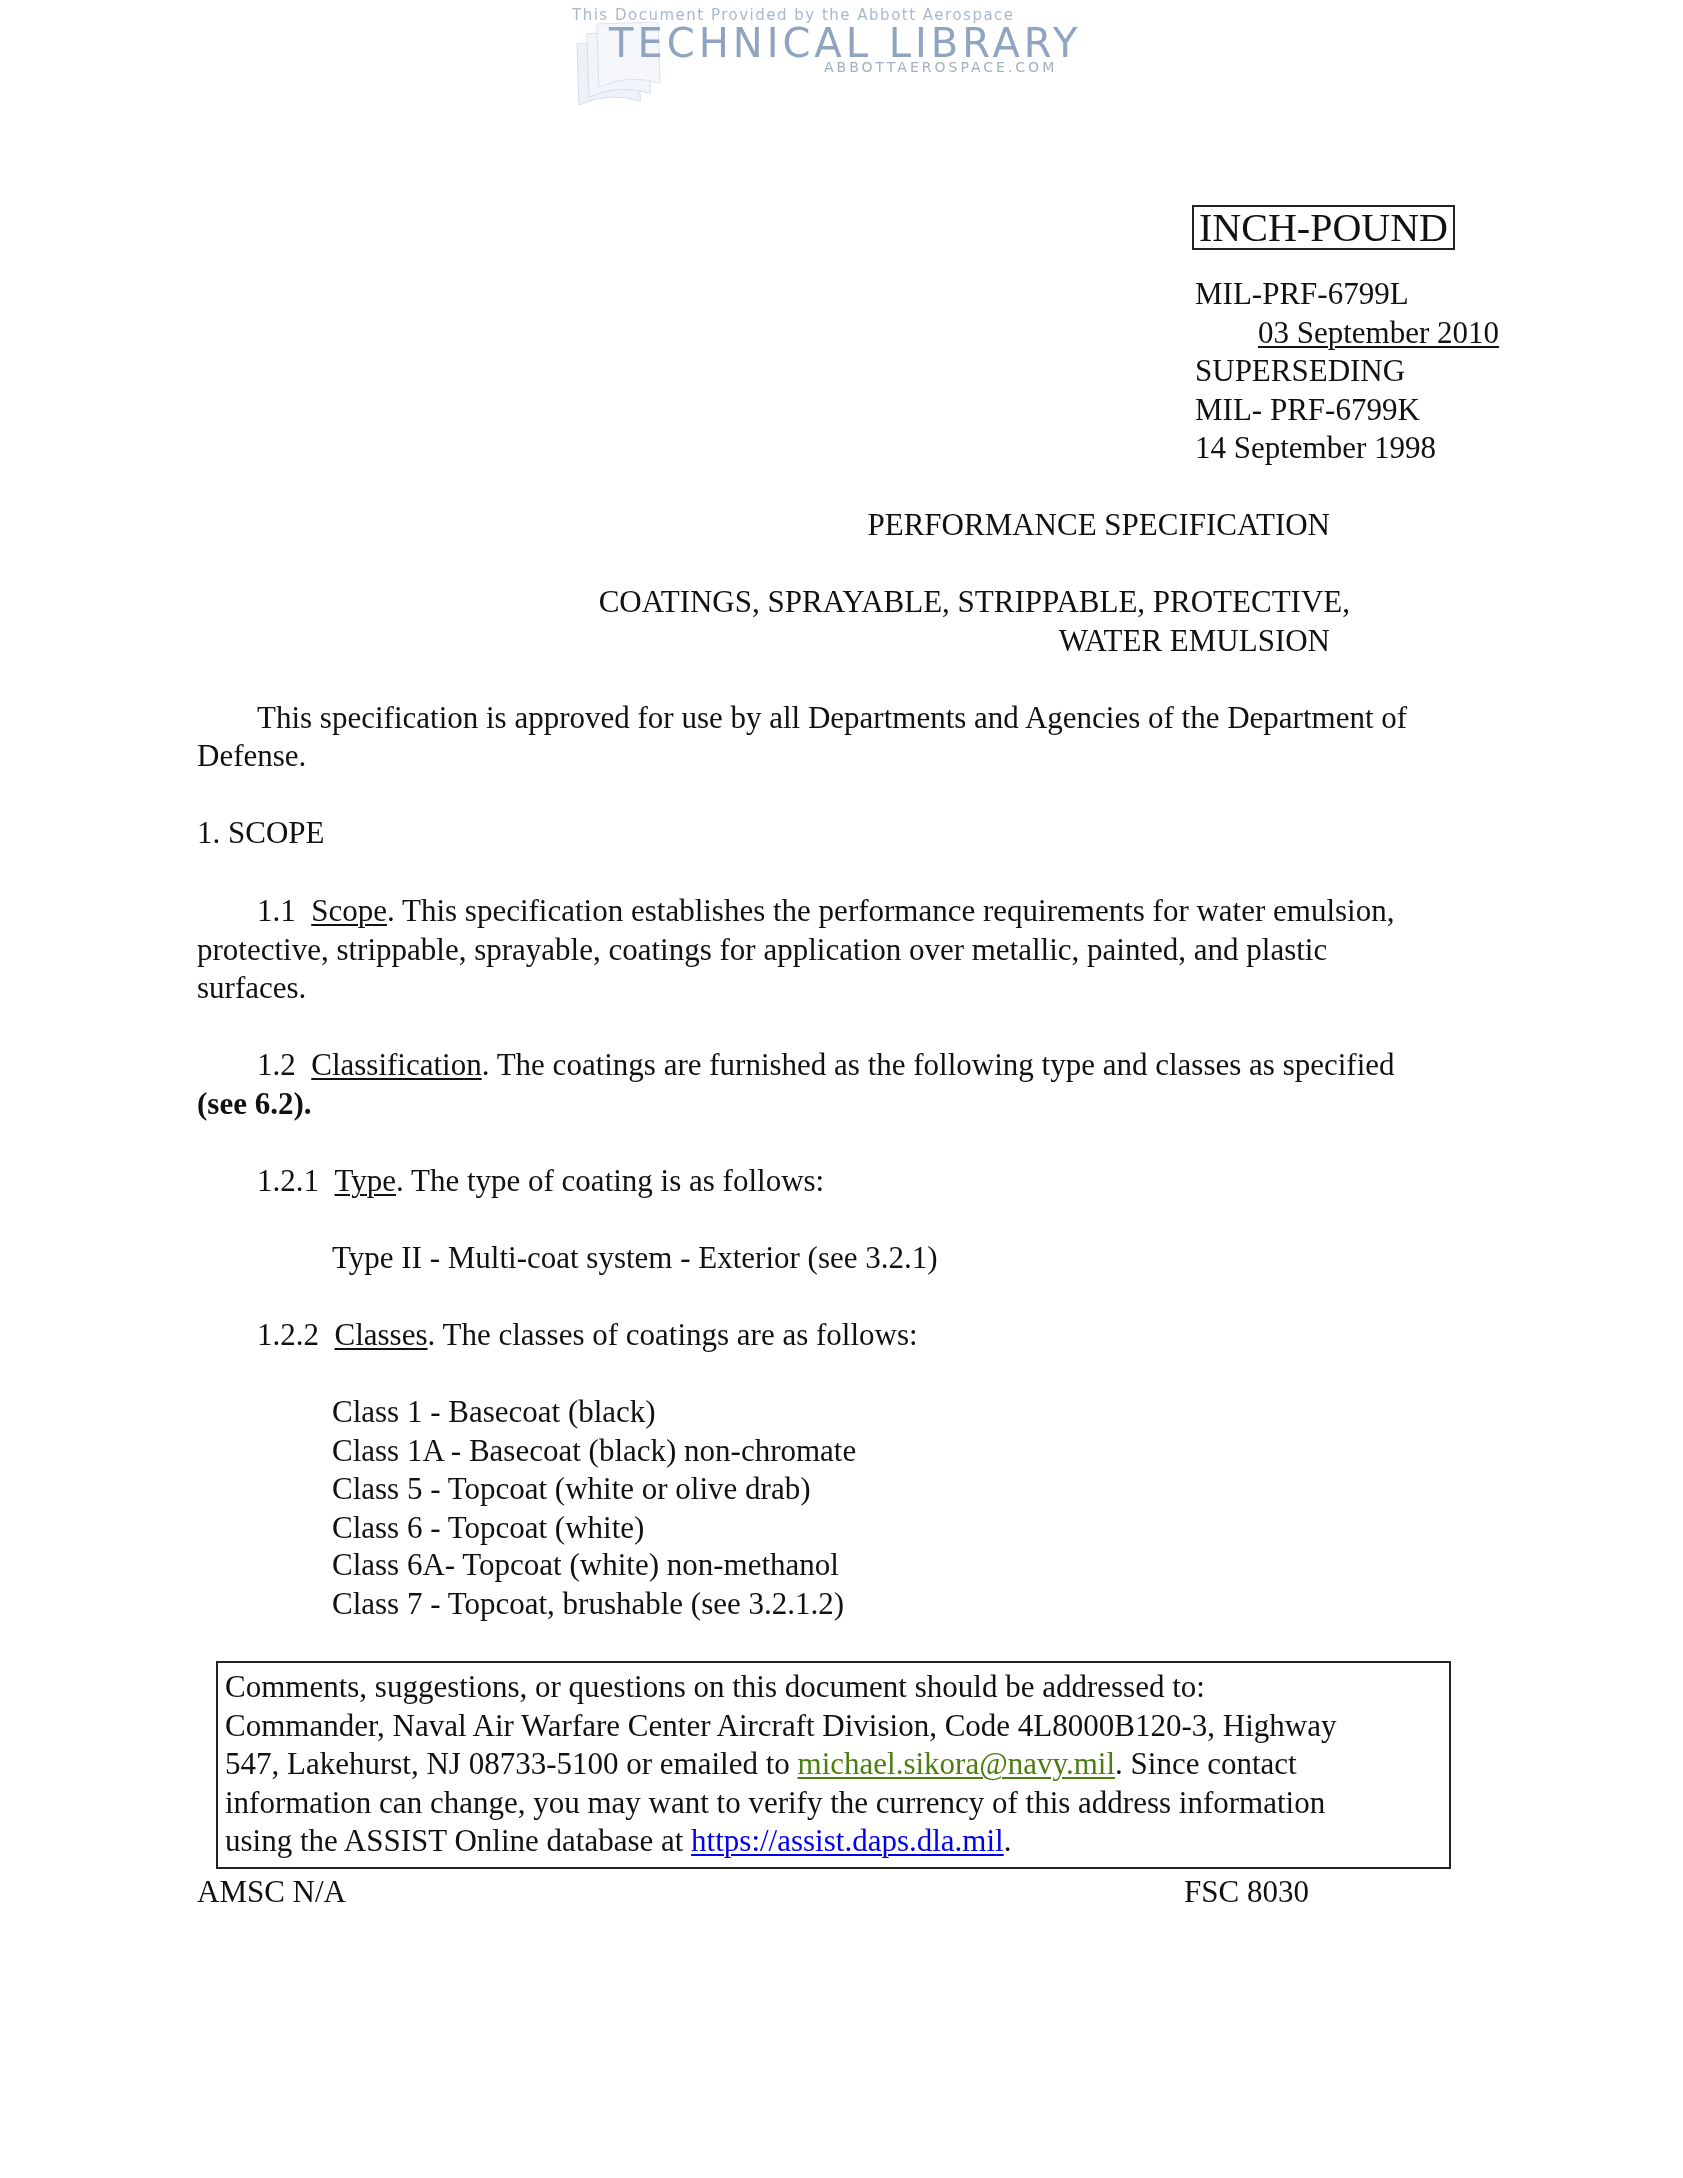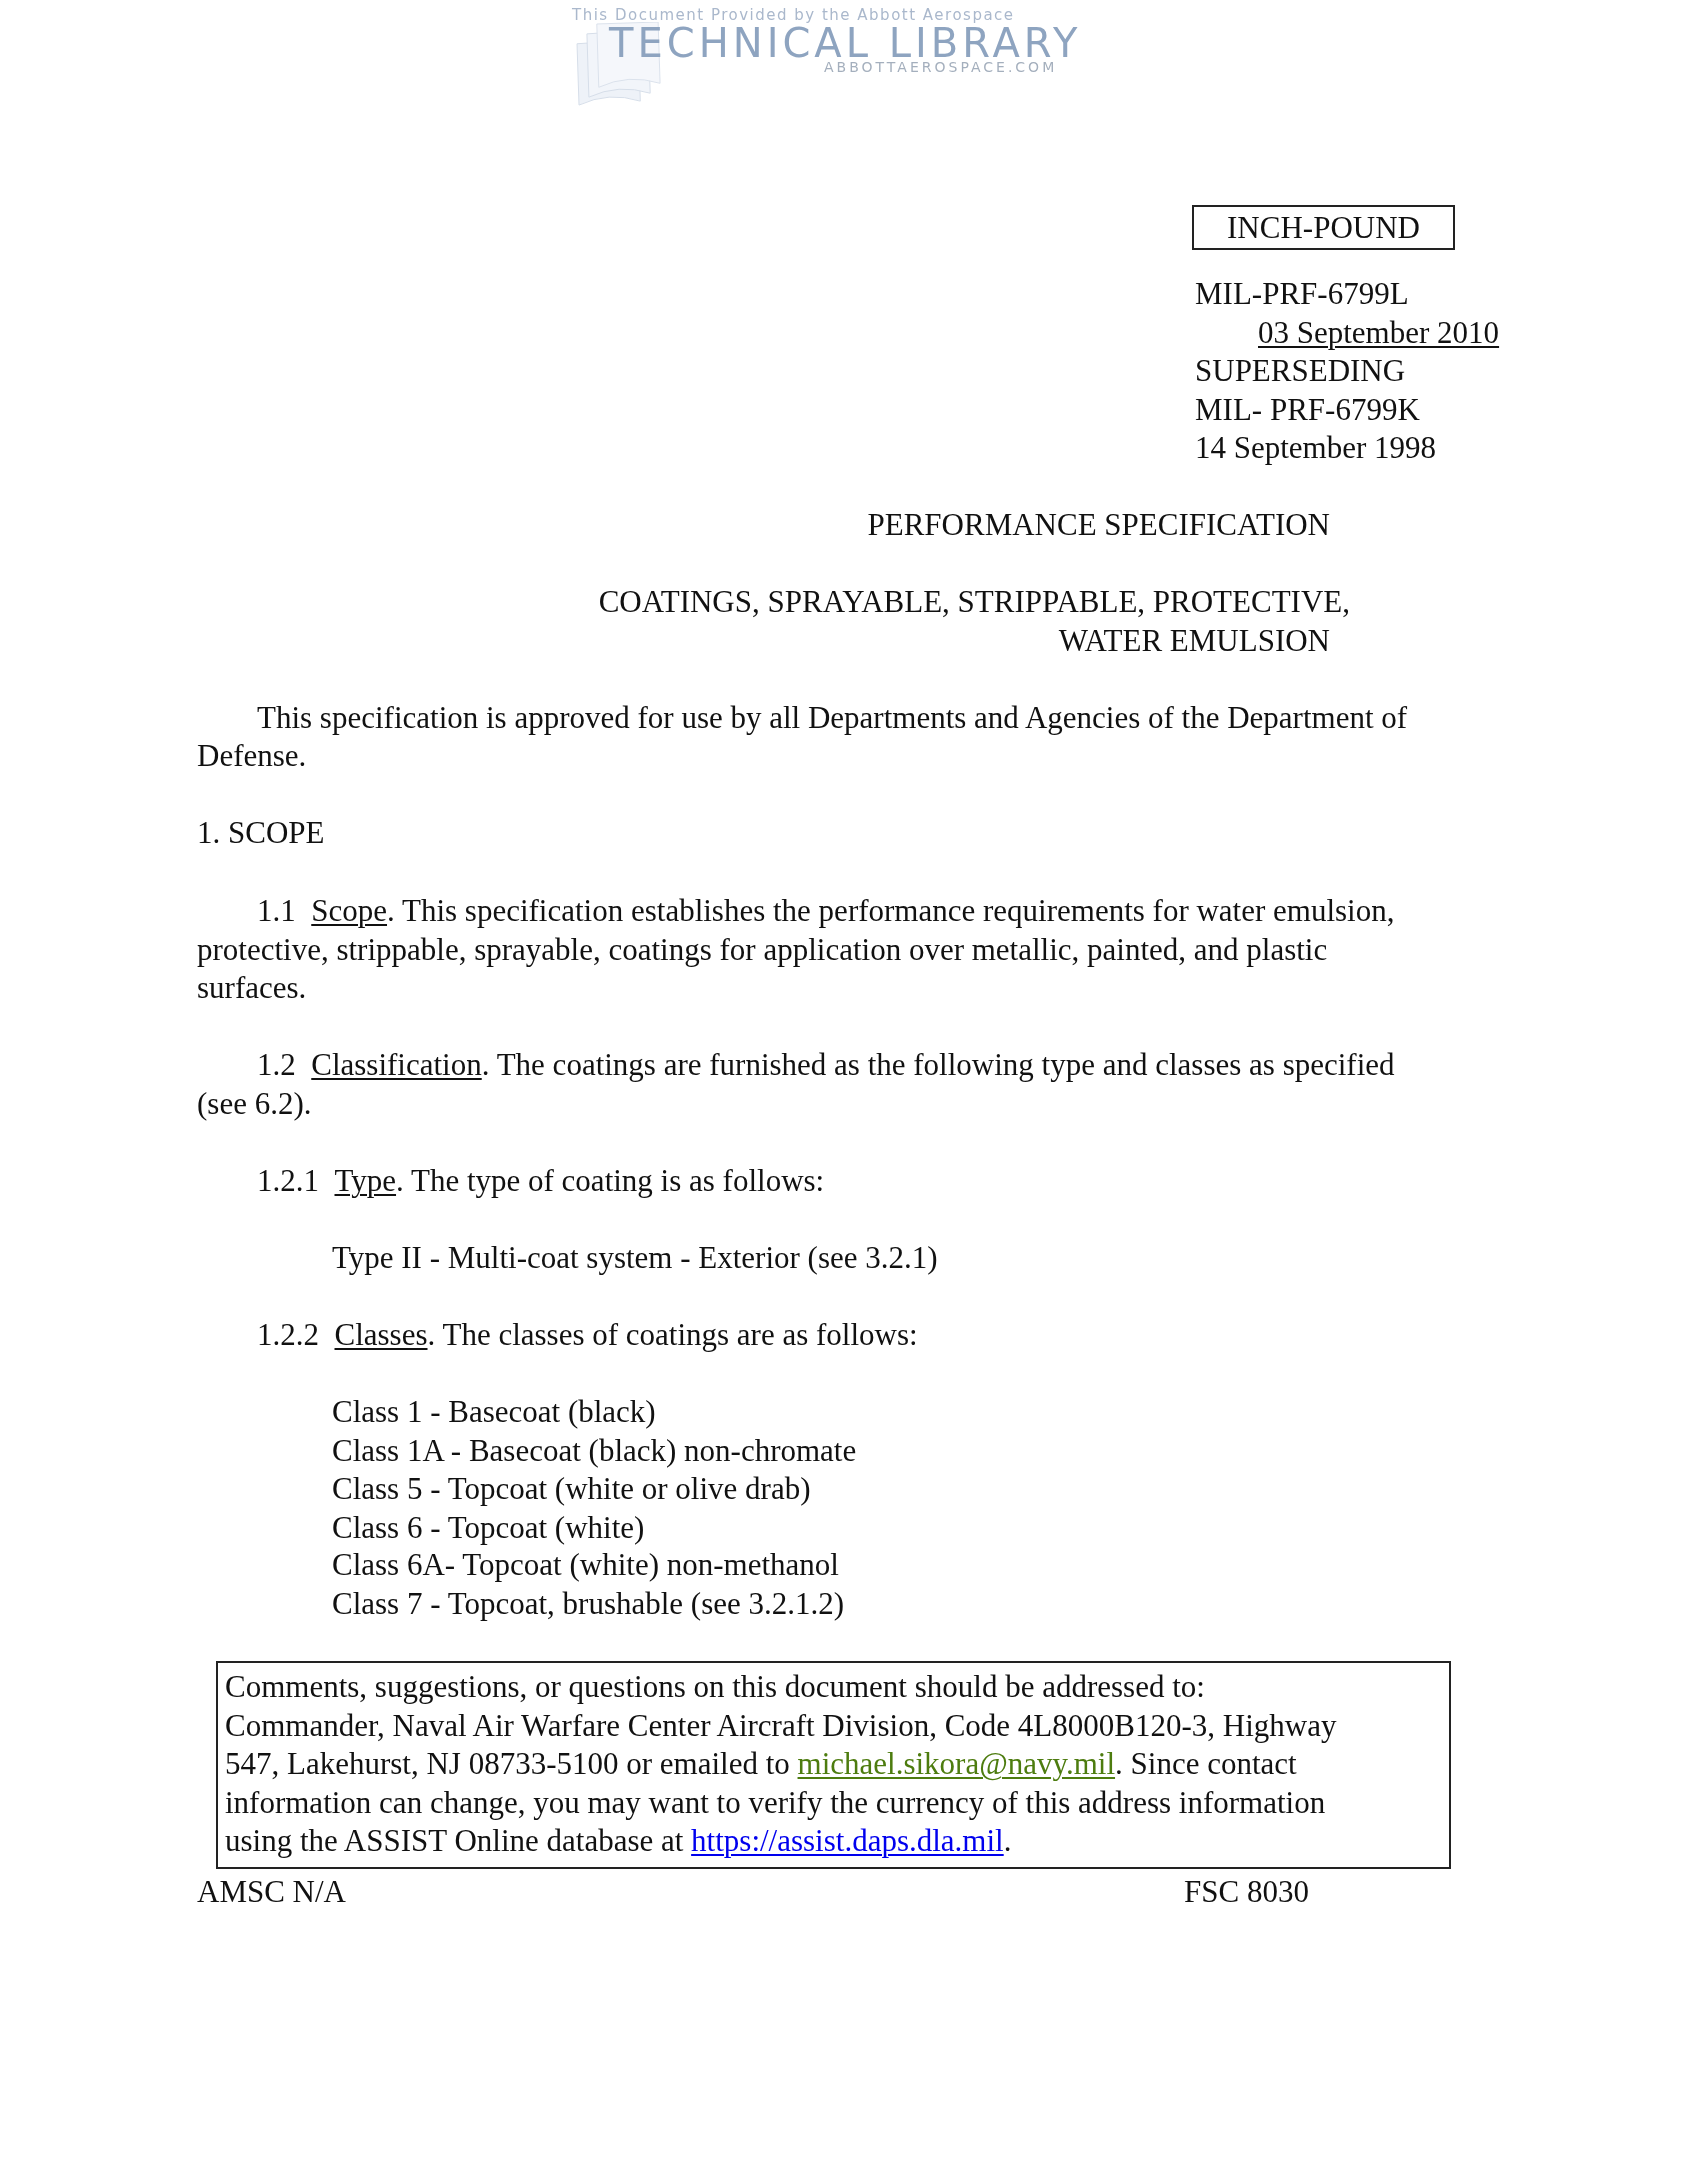--- a/index.html
+++ b/index.html
@@ -11,21 +11,21 @@
   #watermark { position:absolute; left:569px; top:4px; width:515px; height:109px; }
   #wm-top { position:absolute; left:3px; top:2px; font-family:"DejaVu Sans", sans-serif;
             font-size:15px; letter-spacing:1.5px; color:#aab8cc; white-space:nowrap; }
   #wm-main { position:absolute; left:40px; top:16px; font-family:"DejaVu Sans", sans-serif;
              font-size:40px; letter-spacing:4px; color:#8ea4c0; white-space:nowrap; }
   #wm-site { position:absolute; left:255px; top:55px; font-family:"DejaVu Sans", sans-serif;
              font-size:14px; letter-spacing:3px; color:#a4afbd; white-space:nowrap; }
   #wm-pages { position:absolute; left:0; top:18px; width:109px; height:89px; }
   #inch-box { position:absolute; left:1192px; top:205px; width:259px; height:41px;
               border:2px solid #222; box-sizing:content-box; text-align:center; }
-  #inch-box span { font-size:31px; line-height:41px; }
+  #inch-box span { font-size:40px; line-height:41px; }
   #comments-box { position:absolute; left:216px; top:1661px; width:1231px; height:204px;
                   border:2px solid #222; }
   a.link { color:#0000ee; }
   a.mail { color:#4d7c0f; }
 </style>
 </head>
 <body>
 
 <div id="watermark">
   <svg id="wm-pages" viewBox="0 0 110 90">
@@ -58,21 +58,21 @@
 
 <div class="ln" style="left:257px; top:891px;">
   <span>1.1</span>&nbsp;&nbsp;<span class="u">Scope</span><span>.  This specification establishes the performance requirements for water emulsion,</span>
 </div>
 <div class="ln" style="left:197px; top:930px;">protective, strippable, sprayable, coatings for application over metallic, painted, and plastic</div>
 <div class="ln" style="left:197px; top:968px;">surfaces.</div>
 
 <div class="ln" style="left:257px; top:1045px;">
   <span>1.2</span>&nbsp;&nbsp;<span class="u">Classification</span><span>.  The coatings are furnished as the following type and classes as specified</span>
 </div>
-<div class="ln" style="left:197px; top:1084px;">(see 6.2).</div>
+<div class="ln" style="left:197px; top:1084px;font-weight:bold;">(see 6.2).</div>
 
 <div class="ln" style="left:257px; top:1161px;">
   <span>1.2.1</span>&nbsp;&nbsp;<span class="u">Type</span><span>.  The type of coating is as follows:</span>
 </div>
 <div class="ln" style="left:332px; top:1238px;">Type II - Multi-coat system - Exterior (see 3.2.1)</div>
 
 <div class="ln" style="left:257px; top:1315px;">
   <span>1.2.2</span>&nbsp;&nbsp;<span class="u">Classes</span><span>.  The classes of coatings are as follows:</span>
 </div>
 <div class="ln" style="left:332px; top:1392px;">Class 1 - Basecoat (black)</div>

